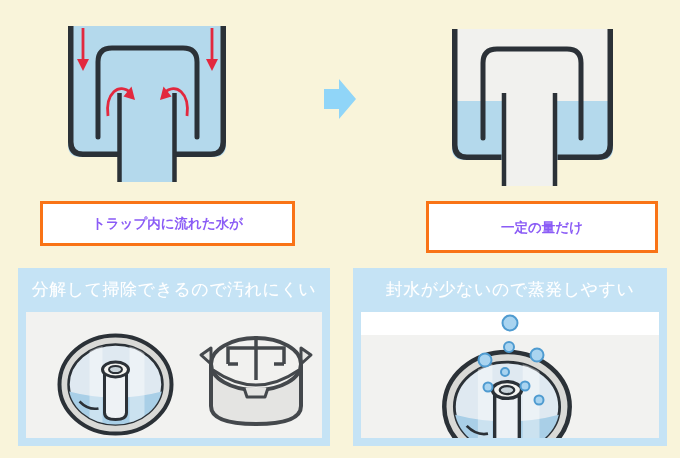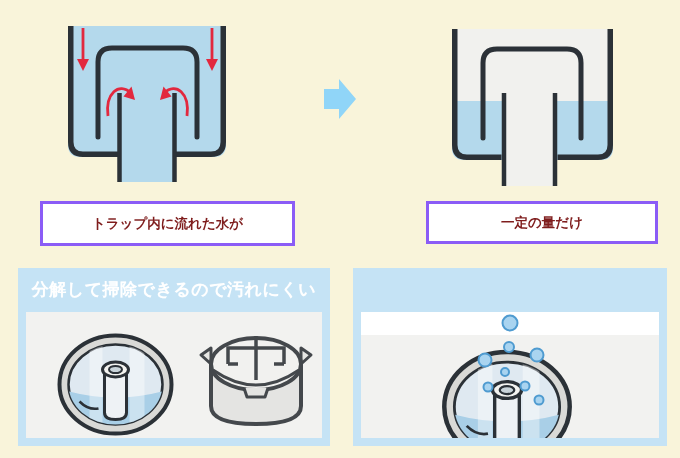--- a/index.html
+++ b/index.html
@@ -8,39 +8,39 @@
     background:#f9f4da;
     font-family:"Liberation Sans","DejaVu Sans",sans-serif;
     position:relative;
     overflow:hidden;
   }
   .abs{position:absolute;}
   
   .caption-box{
     position:absolute;
     background:#ffffff;
-    border:3px solid #8b5cf6;
-    color:#7f1d1d;
+    border:3px solid #f97316;
+    color:#8b5cf6;
     font-weight:bold;
     font-size:13.5px;
     line-height:19px;
     text-align:center;
     display:flex;align-items:center;justify-content:center;
     box-sizing:border-box;
   }
   
   .panel{
     position:absolute;
     background:#c5e3f5;
     box-sizing:border-box;
   }
   .panel-title{
     position:absolute;left:0;top:0;right:0;height:42px;
     color:#ffffff;
-    font-weight:bold;
+    font-weight:normal;
     font-size:17px;
     letter-spacing:0.5px;
     text-align:center;
     line-height:44px;
     text-shadow:0 0 1px rgba(255,255,255,.4);
   }
   .inner-box{
     position:absolute;
     background:#f2f2f0;
     overflow:hidden;
@@ -100,21 +100,21 @@
 
   <path d="M59,73 V166" stroke="#2b3137" stroke-width="4.5"></path>
   <path d="M110,73 V166" stroke="#2b3137" stroke-width="4.5"></path>
 </svg>
 
 <div class="caption-box" style="left:40px;top:201px;width:255px;height:45px;">
   <div>
     <span>トラップ内に流れた水が</span><br>
   </div>
 </div>
-<div class="caption-box" style="left:426px;top:201px;width:232px;height:43px;">
+<div class="caption-box" style="left:426px;top:201px;width:232px;height:52px;">
   <div>
     <span>一定の量だけ</span><br>
   </div>
 </div>
 
 <div class="panel" style="left:18px;top:268px;width:312px;height:178px;">
   <div class="panel-title">分解して掃除できるので汚れにくい</div>
   <div class="inner-box" style="left:8px;top:44px;width:296px;height:126px;">
     <svg width="296" height="126" viewBox="0 0 296 126">
       <defs>
@@ -150,20 +150,21 @@
           <path d="M27,40 V24 H83 V40"></path>
           <path d="M27,40 H37"></path>
           <path d="M83,40 H73"></path>
         </g>
       </g>
     </svg>
   </div>
 </div>
 
 <div class="panel" style="left:353px;top:268px;width:314px;height:178px;">
+  <div class="panel-title">封水が少ないので蒸発しやすい</div>
   <div class="inner-box" style="left:8px;top:44px;width:298px;height:126px;">
     <svg width="298" height="126" viewBox="0 0 298 126">
       <rect x="0" y="0" width="298" height="23" fill="#ffffff"></rect>
 
       <use href="#bowl" transform="translate(78.8,36.6) scale(1.12)"></use>
 
       <g fill="#a9d4f0" stroke="#4f9bd0" stroke-width="2">
         <circle cx="149" cy="11" r="7.5"></circle>
         <circle cx="148" cy="35" r="5"></circle>
         <circle cx="176" cy="43" r="6.5"></circle>

